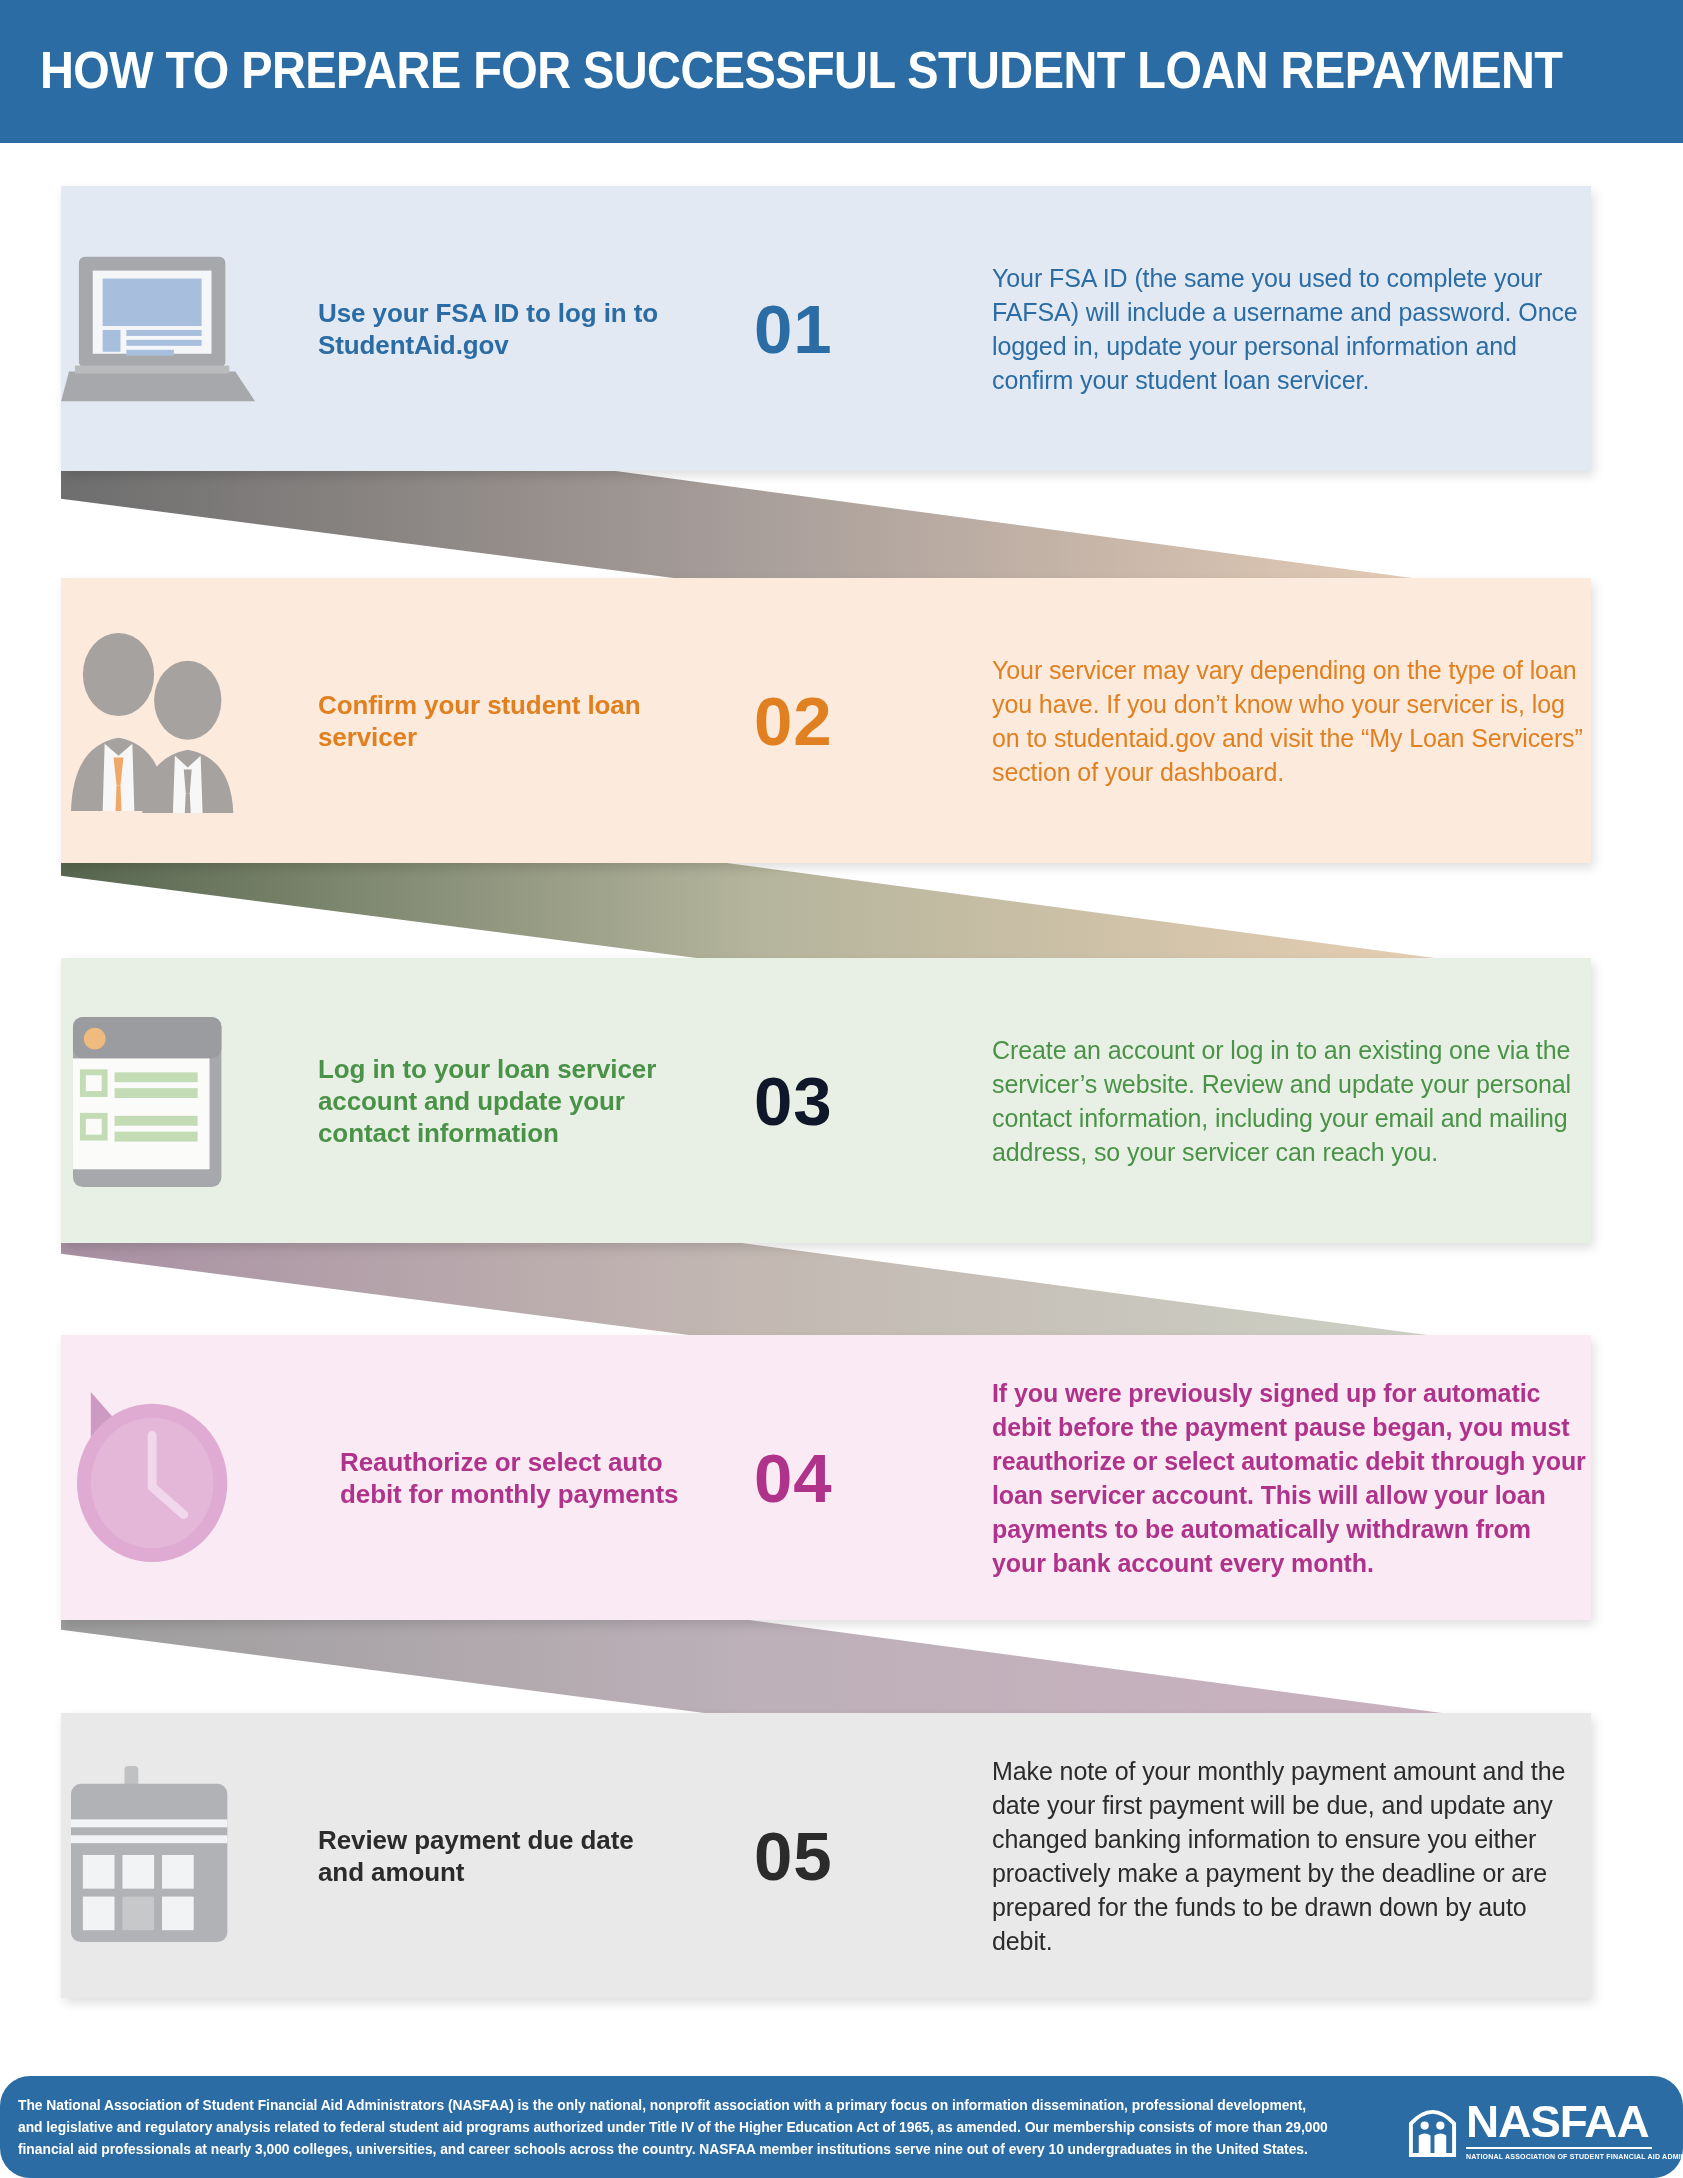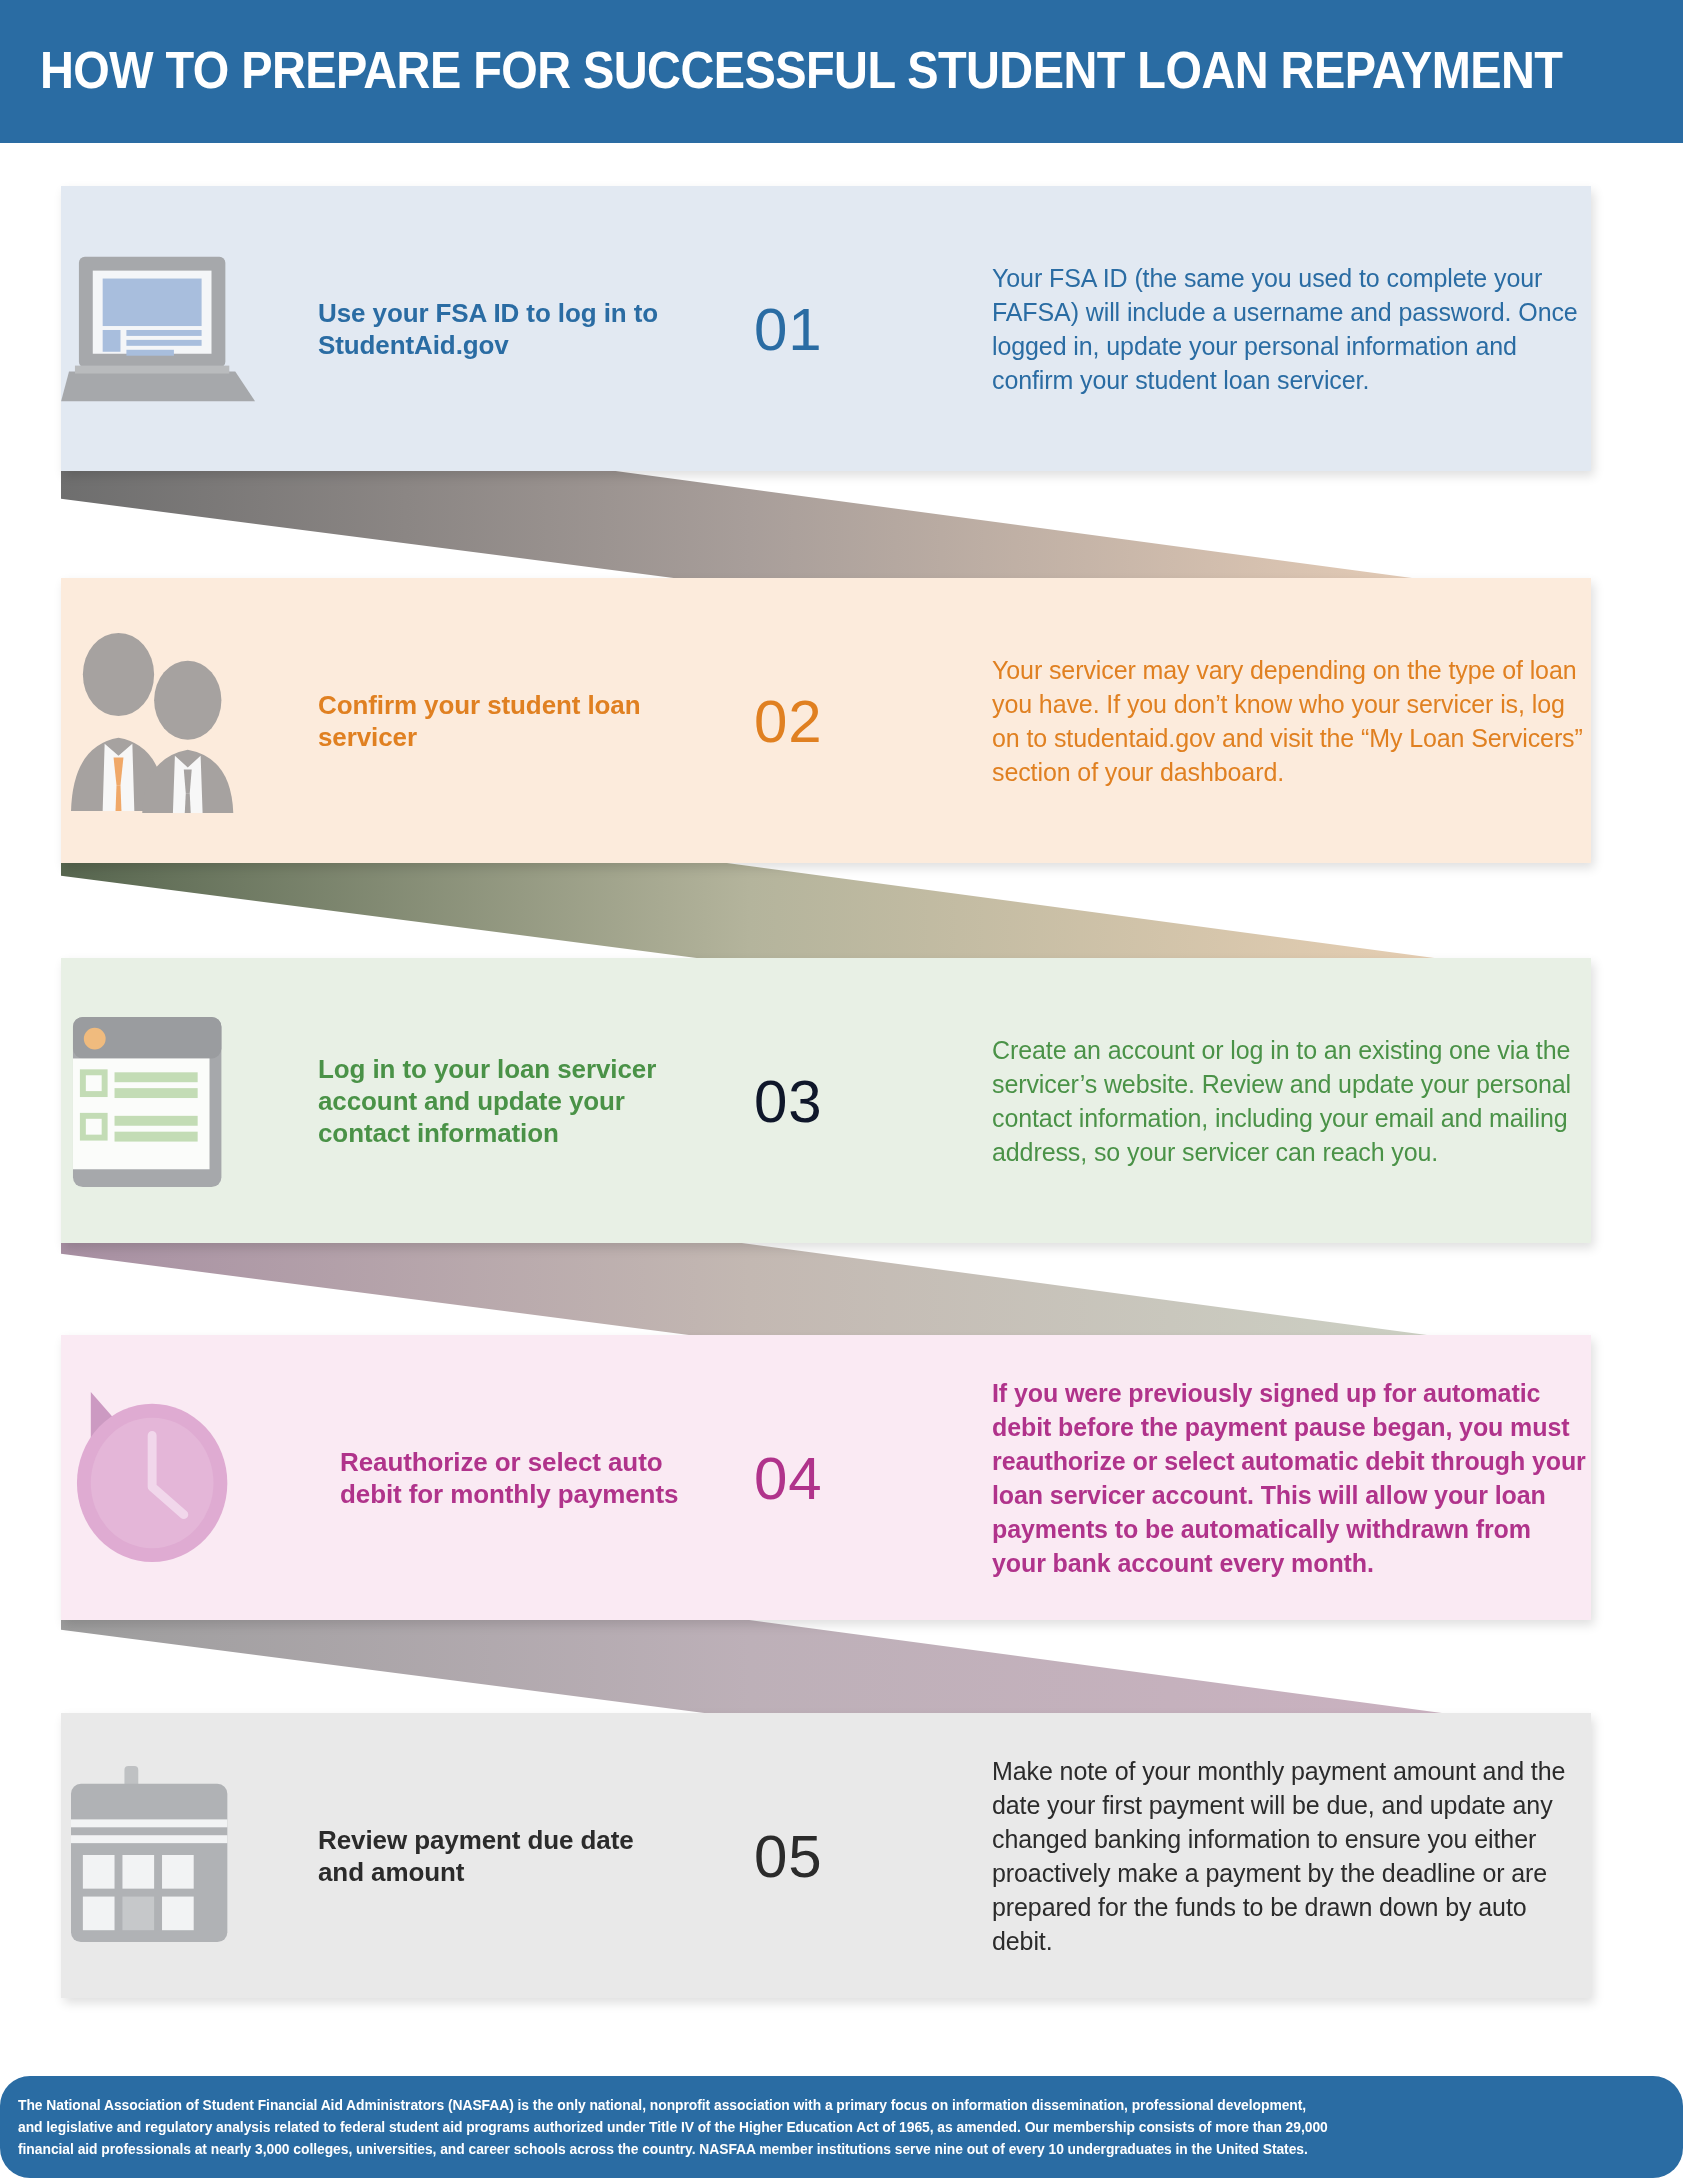--- a/index.html
+++ b/index.html
@@ -77,22 +77,22 @@
     font-weight: bold;
     line-height: 32px;
     letter-spacing: -0.1px;
   }
 
   .step-number {
     position: absolute;
     left: 693px;
     top: 50%;
     transform: translateY(-50%);
-    font-size: 60px;
-    font-weight: 400;
+    font-size: 69px;
+    font-weight: 700;
     line-height: 91px;
     letter-spacing: 1px;
     font-family: "Liberation Sans", sans-serif;
   }
 
   .step-body {
     position: absolute;
     left: 931px;
     top: 50%;
     transform: translateY(-50%);
@@ -330,16 +330,30 @@
         </svg>
       </div>
       <div class="step-title" style="color:#2b2b2b;">Review payment due date and amount</div>
       <div class="step-number" style="color:#2b2b2b;">05</div>
       <div class="step-body" style="color:#2b2b2b;">Make note of your monthly payment amount and the date your first payment will be due, and update any changed banking information to ensure you either proactively make a payment by the deadline or are prepared for the funds to be drawn down by auto debit.</div>
     </div>
   </div>
 
   <div id="footer-bar">
     <div id="footer-text">The National Association of Student Financial Aid Administrators (NASFAA) is the only national, nonprofit association with a primary focus on information dissemination, professional development, and legislative and regulatory analysis related to federal student aid programs authorized under Title IV of the Higher Education Act of 1965, as amended. Our membership consists of more than 29,000 financial aid professionals at nearly 3,000 colleges, universities, and career schools across the country. NASFAA member institutions serve nine out of every 10 undergraduates in the United States.</div>
+    <div id="footer-logo">
+      <svg id="nasfaa-mark" viewBox="0 0 52 56">
+        <path d="M4 54 L4 22 Q26 -2 48 22 L48 54 Z" fill="none" stroke="#ffffff" stroke-width="4"></path>
+        <circle cx="18" cy="24" r="4.2" fill="#ffffff"></circle>
+        <circle cx="34" cy="24" r="4.2" fill="#ffffff"></circle>
+        <path d="M12 54 L12 34 Q18 30 24 34 L24 54 Z" fill="#ffffff"></path>
+        <path d="M28 54 L28 34 Q34 30 40 34 L40 54 Z" fill="#ffffff"></path>
+      </svg>
+      <div id="nasfaa-lockup">
+        <div id="nasfaa-word">NASFAA</div>
+        <div id="nasfaa-rule"></div>
+        <div id="nasfaa-tag">NATIONAL ASSOCIATION OF STUDENT FINANCIAL AID ADMINISTRATORS</div>
+      </div>
+    </div>
   </div>
 
 </div>
 
 
 </body></html>

